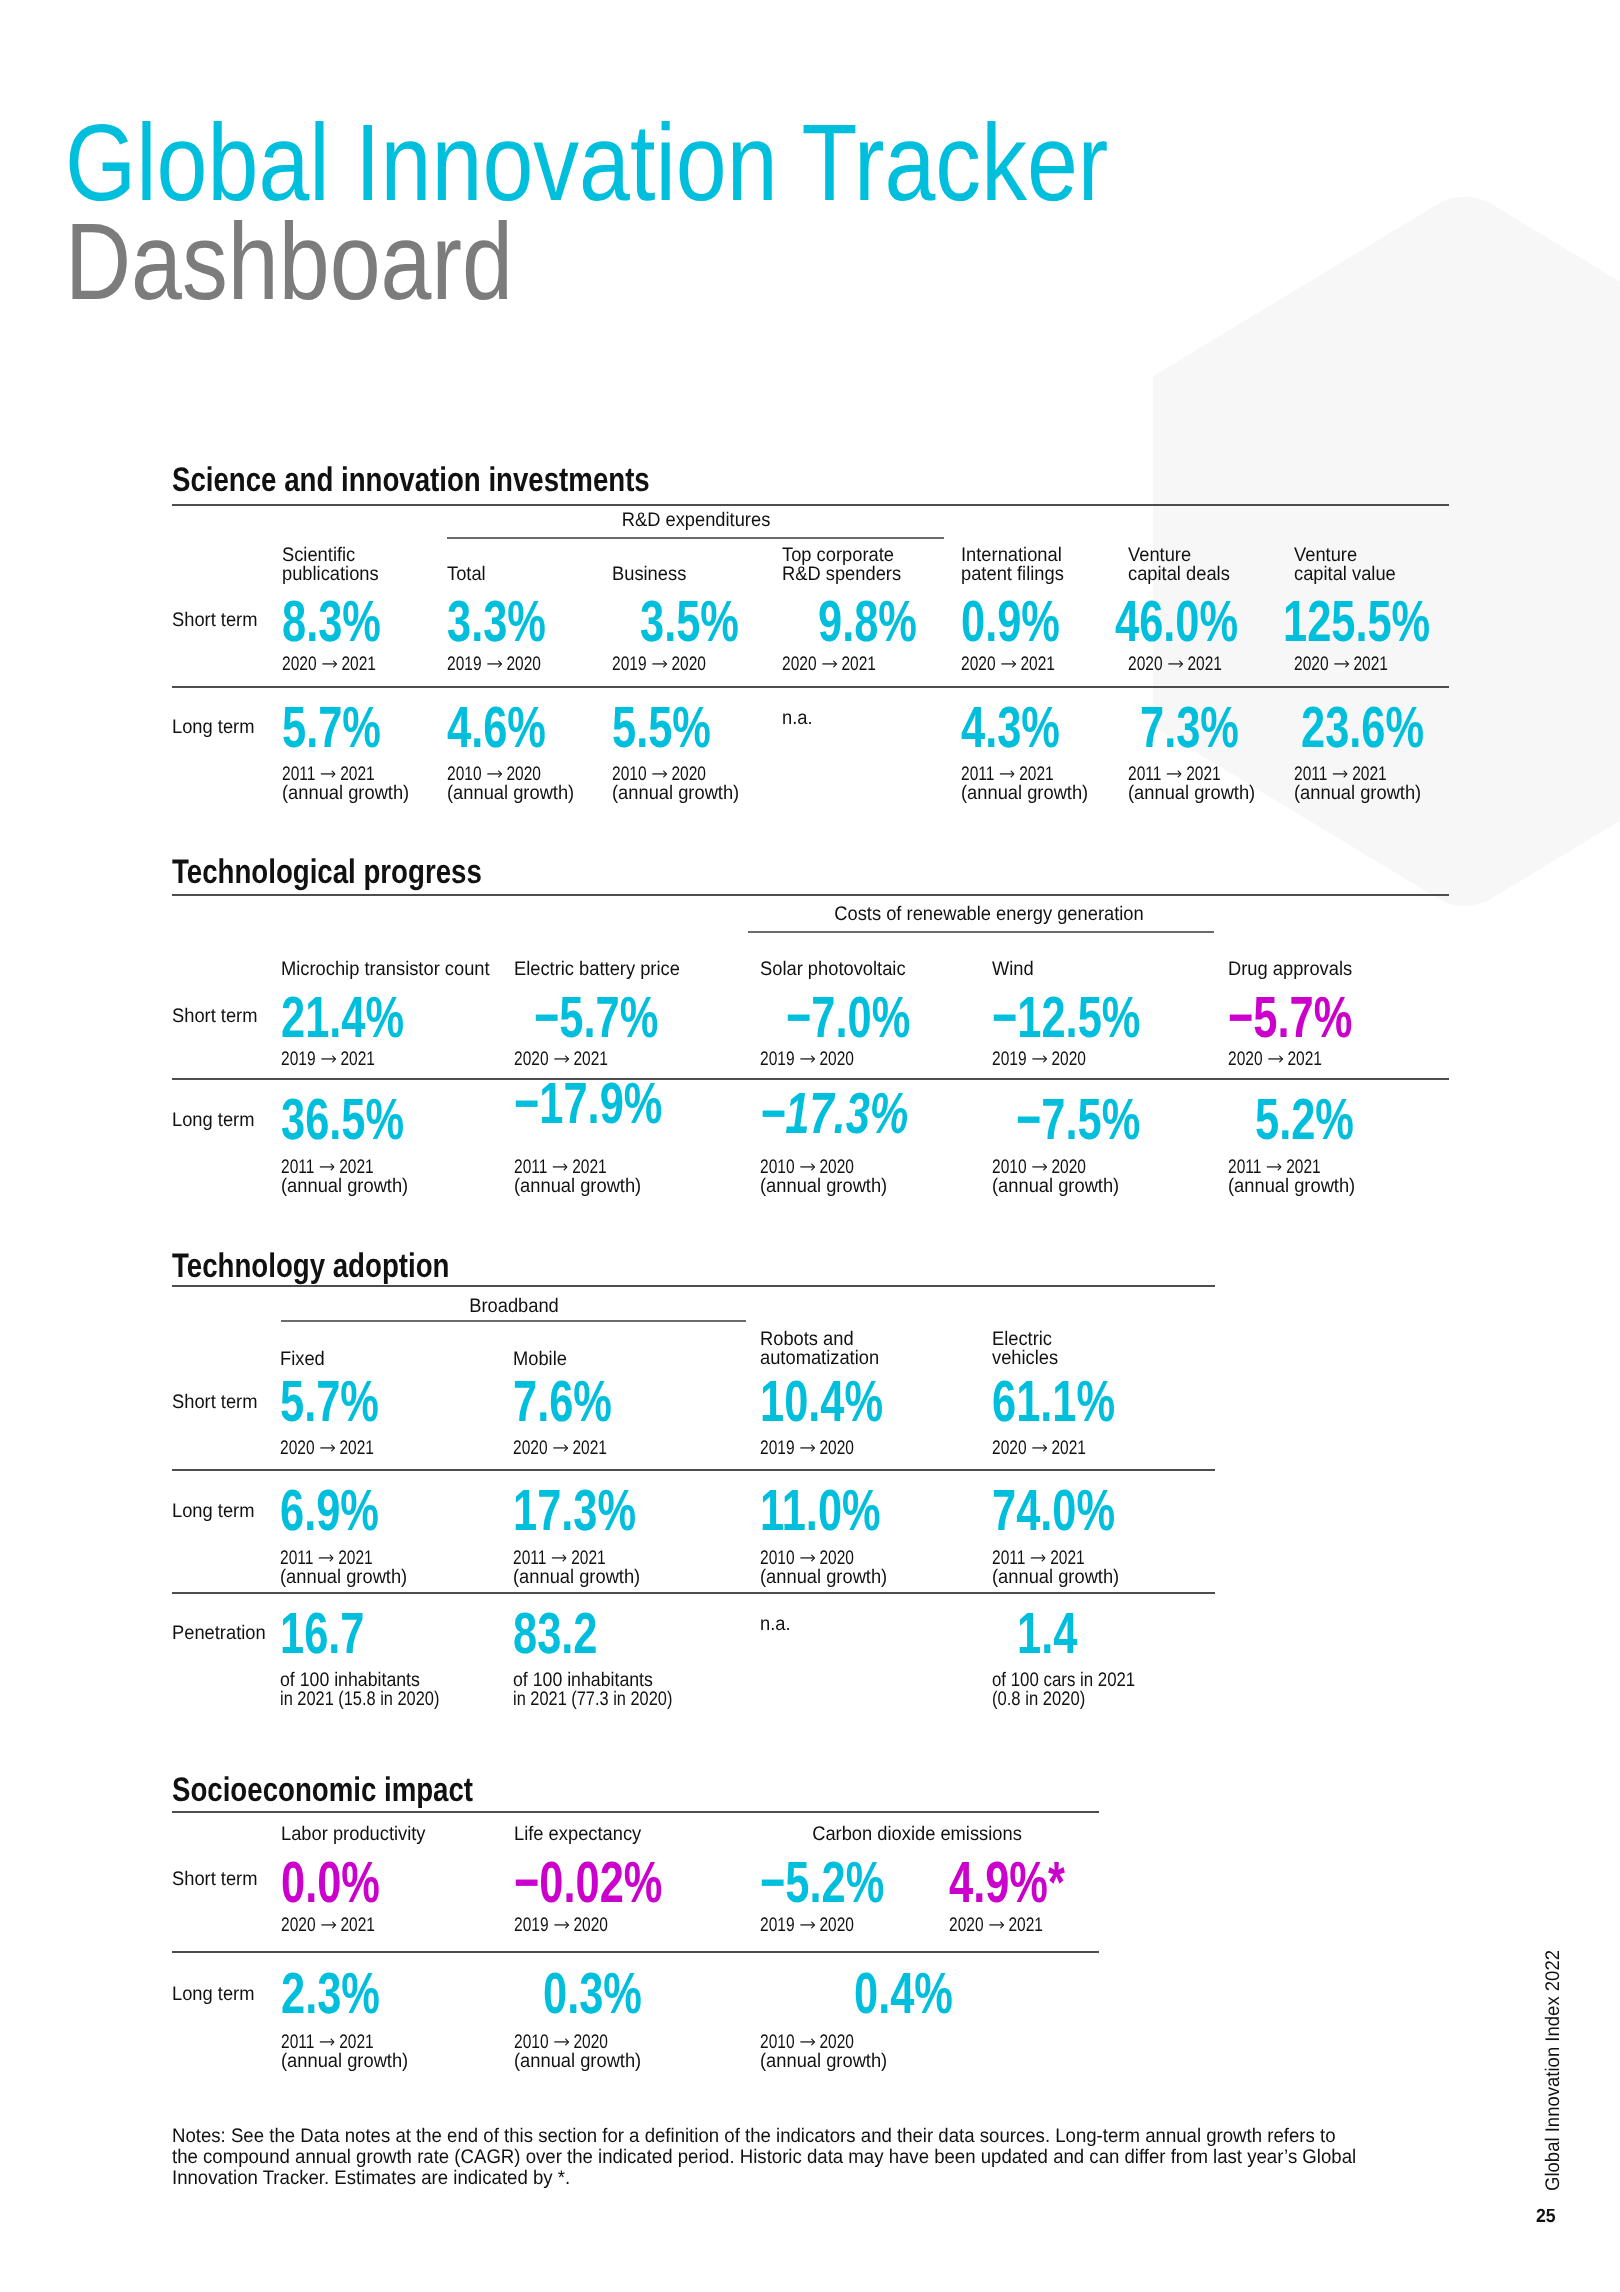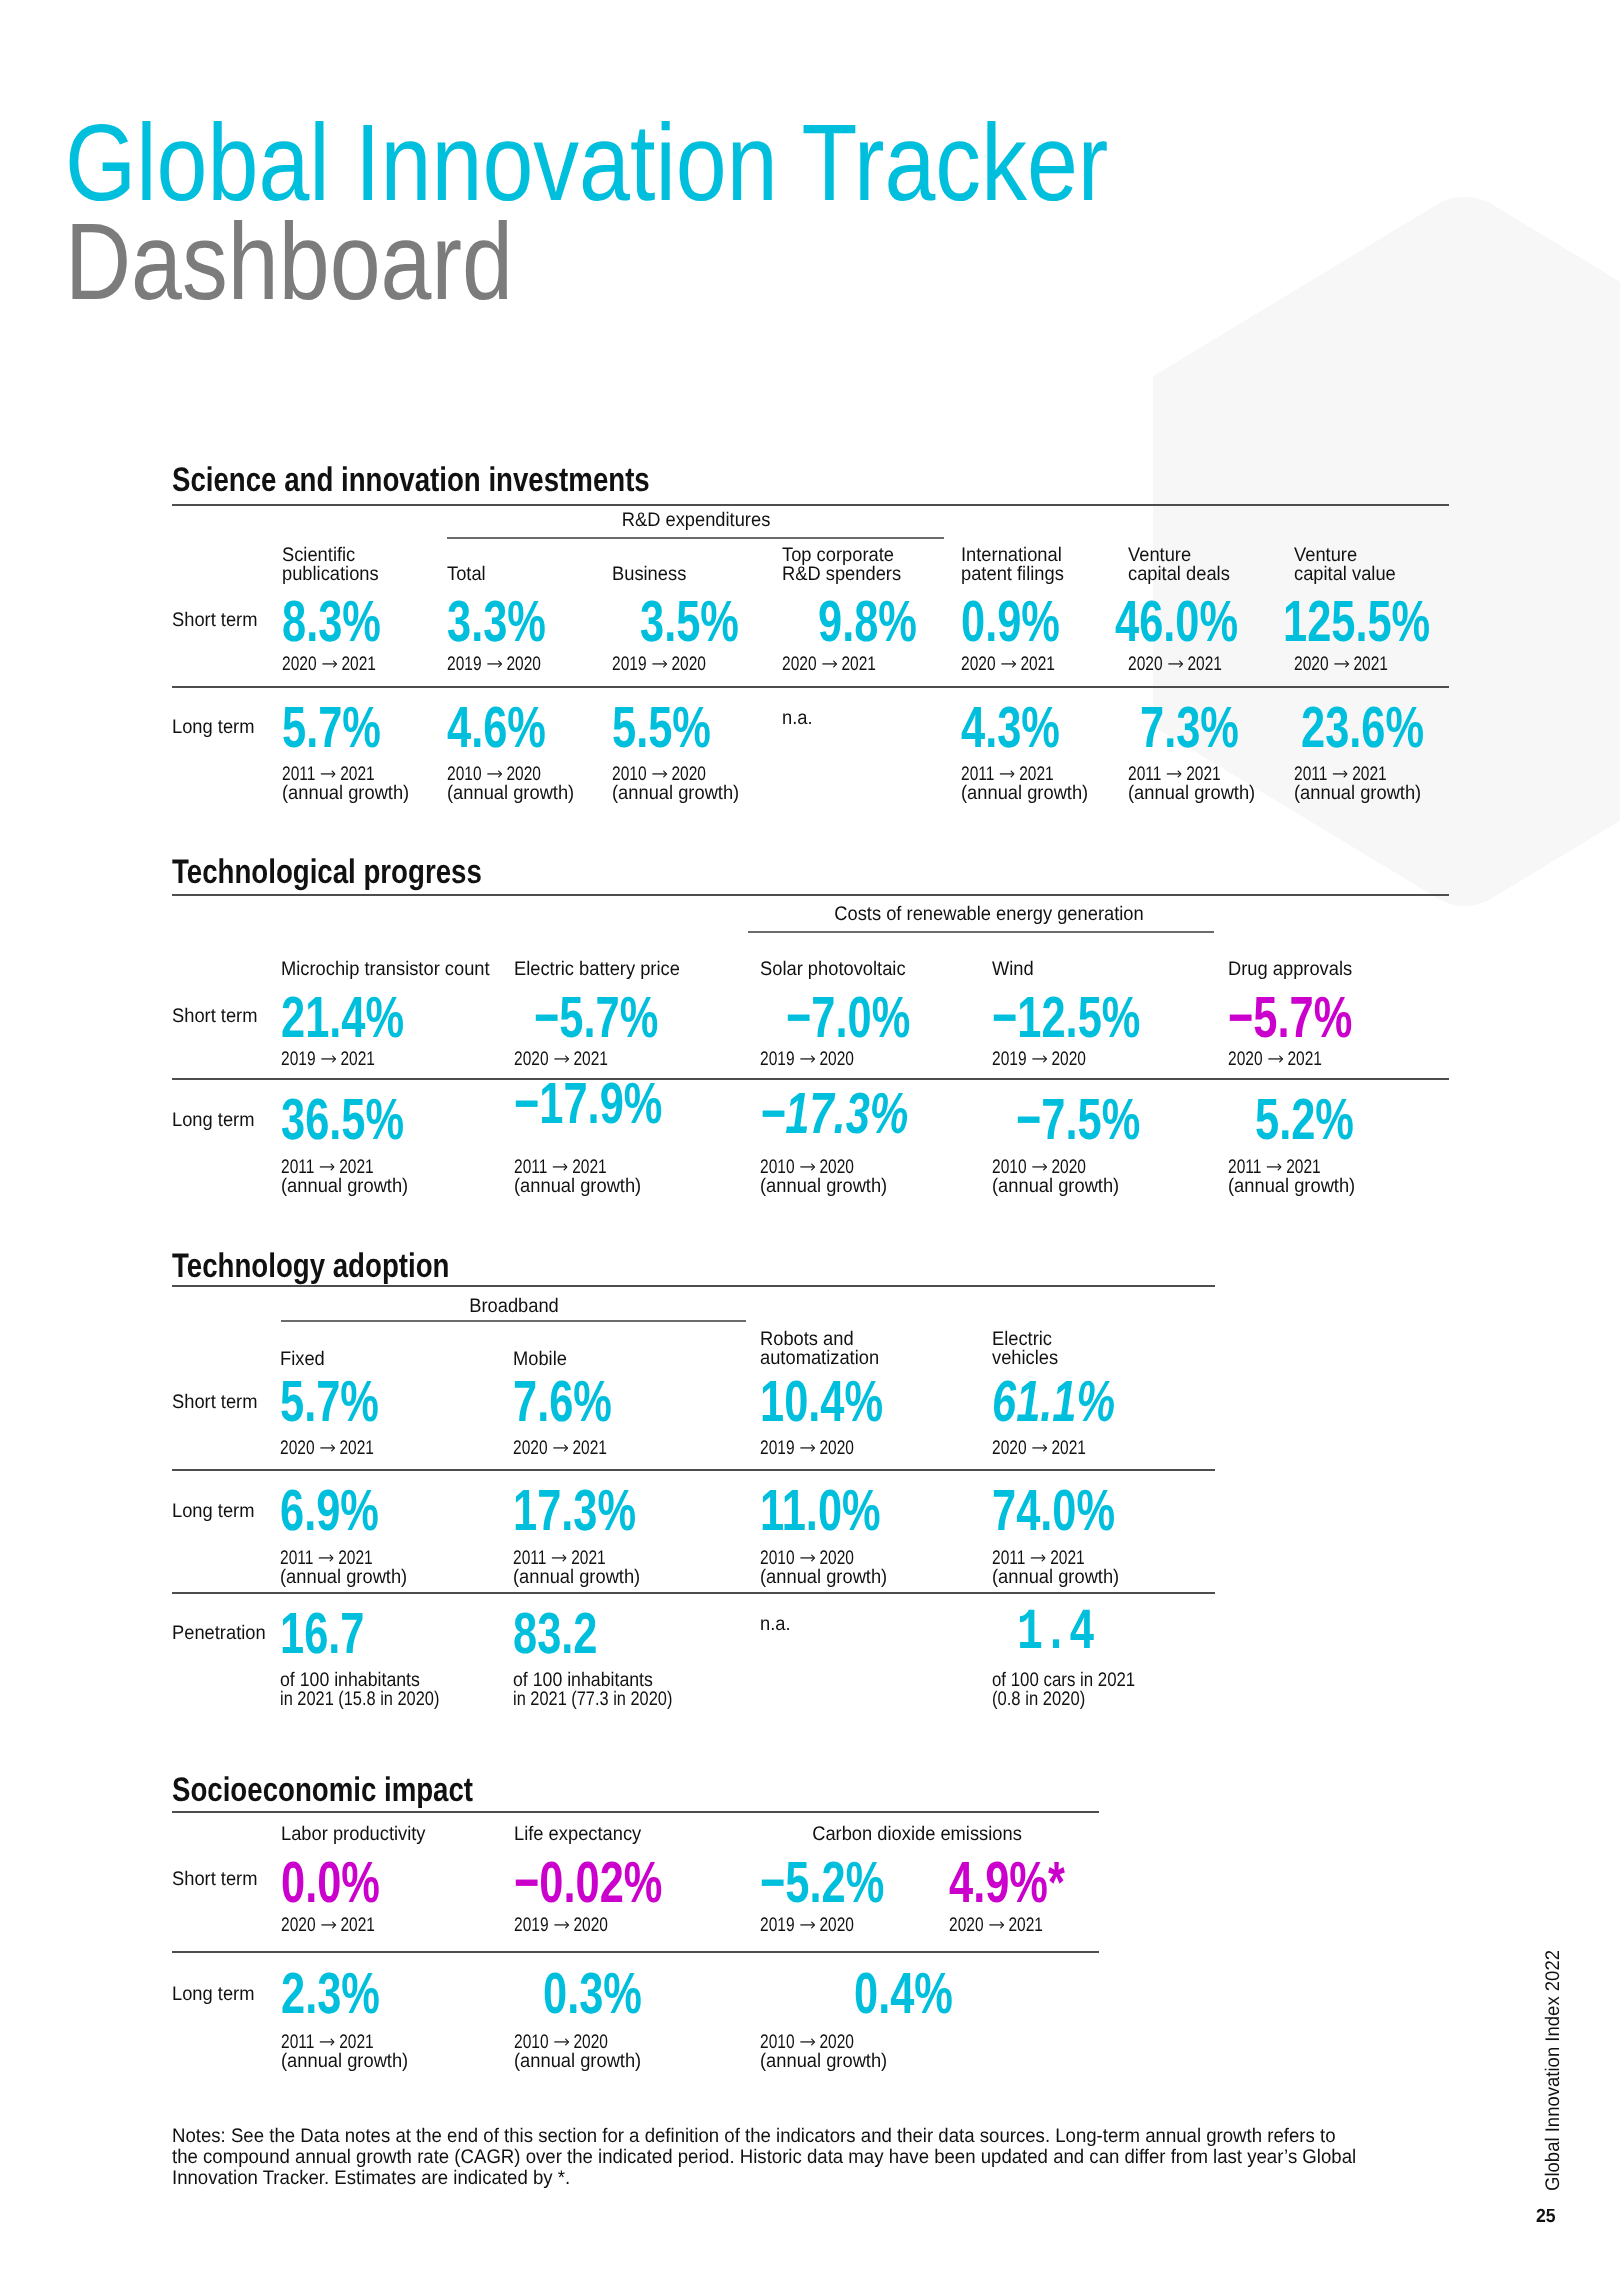--- a/index.html
+++ b/index.html
@@ -466,40 +466,40 @@
               </svg></span>2020</div>
           <div class="tx" style="transform: scaleX(0.93);">(annual growth)</div>
         </div>
         <div class="na" style="left: 588px; top: 360px;">
           <div class="tx" style="transform: scaleX(0.93);">n.a.</div>
         </div>
         <div class="colhead" style="left: 820px; top: 75px;">
           <div class="tx" style="transform: scaleX(0.93);">Electric</div>
           <div class="tx" style="transform: scaleX(0.93);">vehicles</div>
         </div>
-        <div class="bignum cy" style="left: 820px; top: 126px; font-style: italic;">
+        <div class="bignum cy" style="left: 820px; top: 126px;">
           <span>61.1%</span>
         </div>
         <div class="sub" style="left: 820px; top: 184px;">
           <div class="tx" style="transform: scaleX(0.7878);">2020<span class="arw"><svg viewBox="0 0 19.3 10" xmlns="http://www.w3.org/2000/svg">
                 <rect x="0" y="4.4" width="18.2" height="1.25" fill="#111111"></rect>
                 <path d="M14.4 1.7 L18.6 5.03 L14.4 8.4" fill="none" stroke="#111111" stroke-width="1.2" stroke-linecap="butt" stroke-linejoin="miter"></path>
               </svg></span>2021</div>
         </div>
         <div class="bignum cy" style="left: 820px; top: 235px;">
           <span>74.0%</span>
         </div>
         <div class="sub" style="left: 820px; top: 294px;">
           <div class="tx" style="transform: scaleX(0.7878);">2011<span class="arw"><svg viewBox="0 0 19.3 10" xmlns="http://www.w3.org/2000/svg">
                 <rect x="0" y="4.4" width="18.2" height="1.25" fill="#111111"></rect>
                 <path d="M14.4 1.7 L18.6 5.03 L14.4 8.4" fill="none" stroke="#111111" stroke-width="1.2" stroke-linecap="butt" stroke-linejoin="miter"></path>
               </svg></span>2021</div>
           <div class="tx" style="transform: scaleX(0.93);">(annual growth)</div>
         </div>
-        <div class="bignum cy" style="left: 845px; top: 358px; font-family: Liberation Mono, monospace;">
+        <div class="bignum cy" style="left: 845px; top: 358px;">
           <span>1.4</span>
         </div>
         <div class="sub" style="left: 820px; top: 416px;">
           <div class="tx" style="transform: scaleX(0.8553);">of 100 cars in 2021</div>
           <div class="tx" style="transform: scaleX(0.8427);">(0.8 in 2020)</div>
         </div>
       </div>
       <div class="section" style="top: 1779px;">
         <div class="sec-title">Socioeconomic impact</div>
         <div class="rule" style="top: 32px; width: 927px;"></div>

